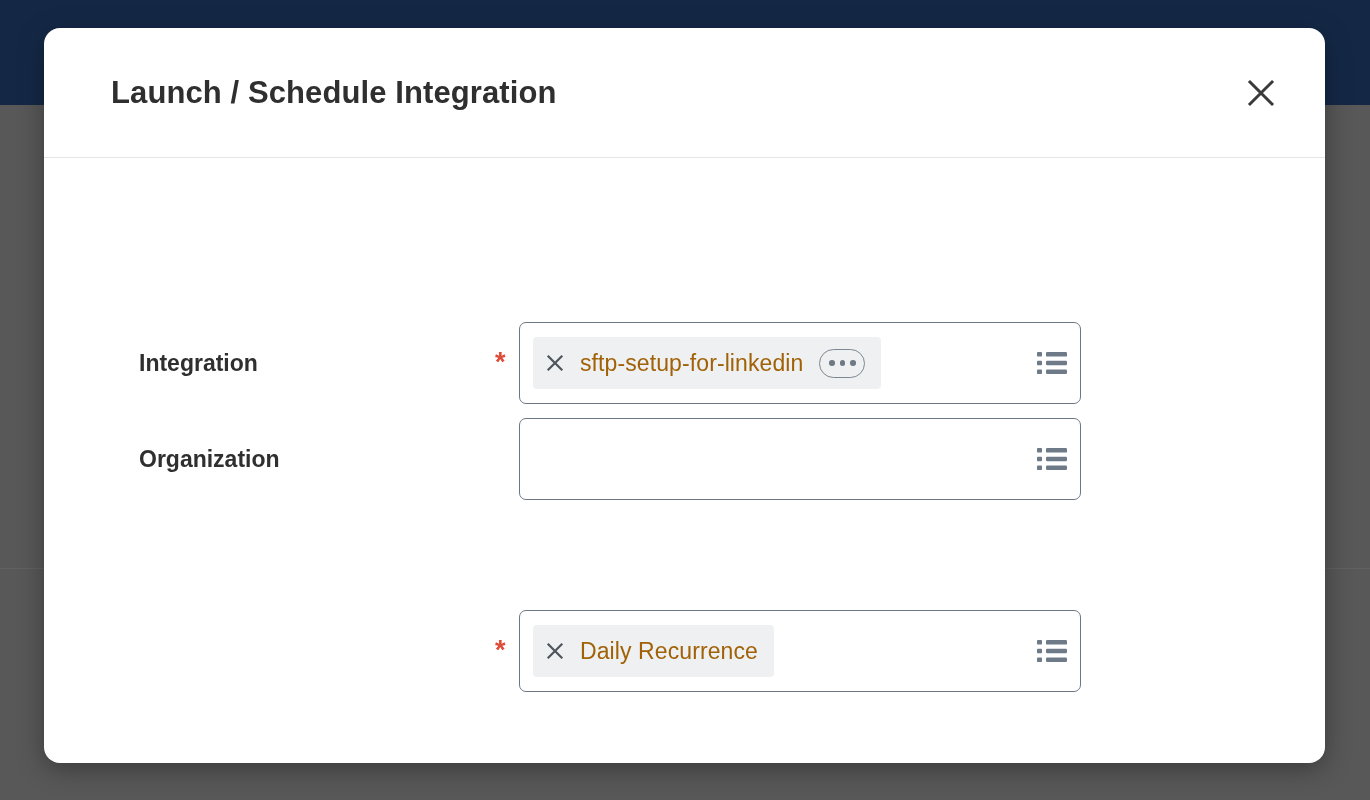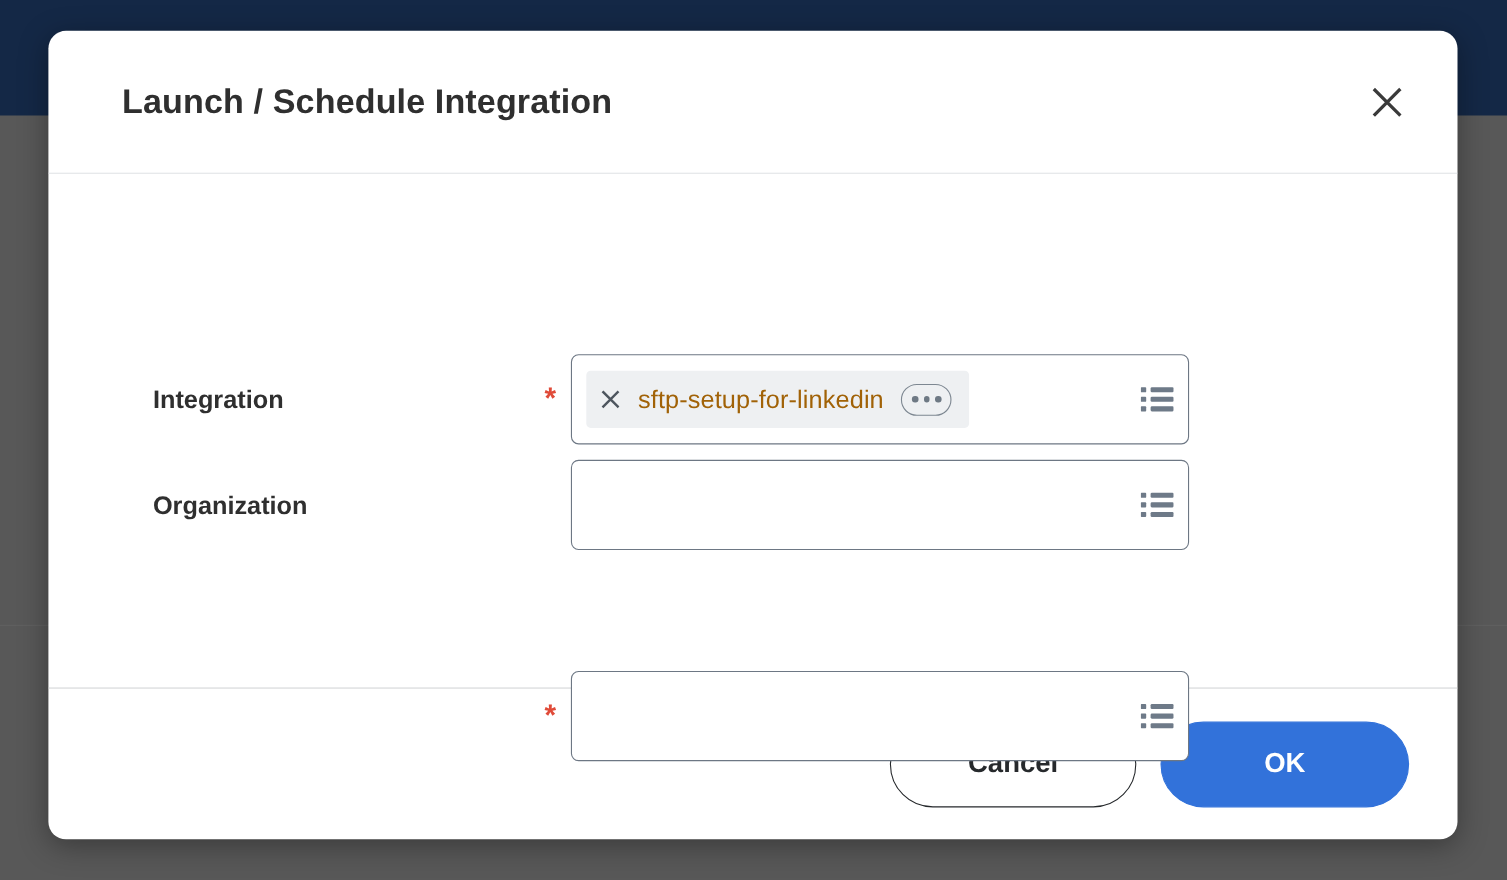--- a/index.html
+++ b/index.html
@@ -299,34 +299,38 @@
               <rect x="9" y="19.4" width="21" height="4.6" rx="1.2" fill="#6e7a88"></rect>
             </svg>
           </span>
         </div>
       </div>
 
 
       <div class="form-row r3">
         <div class="required-star">*</div>
         <div class="field-box">
+          <span class="token">
+            <span class="token-x">
+              <svg width="20" height="20" viewBox="0 0 20 20" aria-hidden="true">
+                <path d="M3.5 3.5 L16.5 16.5 M16.5 3.5 L3.5 16.5" stroke="#4d555e" stroke-width="2.2" stroke-linecap="square" fill="none"></path>
+              </svg>
+            </span>
+            <span class="token-label">Daily Recurrence</span>
+          </span>
           <span class="field-menu-icon">
             <svg width="30" height="26" viewBox="0 0 30 26" aria-hidden="true">
               <rect x="0" y="2" width="5" height="4.6" rx="0.8" fill="#6e7a88"></rect>
               <rect x="0" y="10.7" width="5" height="4.6" rx="0.8" fill="#6e7a88"></rect>
               <rect x="0" y="19.4" width="5" height="4.6" rx="0.8" fill="#6e7a88"></rect>
               <rect x="9" y="2" width="21" height="4.6" rx="1.2" fill="#6e7a88"></rect>
               <rect x="9" y="10.7" width="21" height="4.6" rx="1.2" fill="#6e7a88"></rect>
               <rect x="9" y="19.4" width="21" height="4.6" rx="1.2" fill="#6e7a88"></rect>
             </svg>
           </span>
         </div>
       </div>
 
     </div>
 
-    <div class="modal-footer">
-      <button class="btn btn-cancel">Cancel</button>
-      <button class="btn btn-ok">OK</button>
-    </div>
 
   </div>
 </div>
 
 </body></html>

